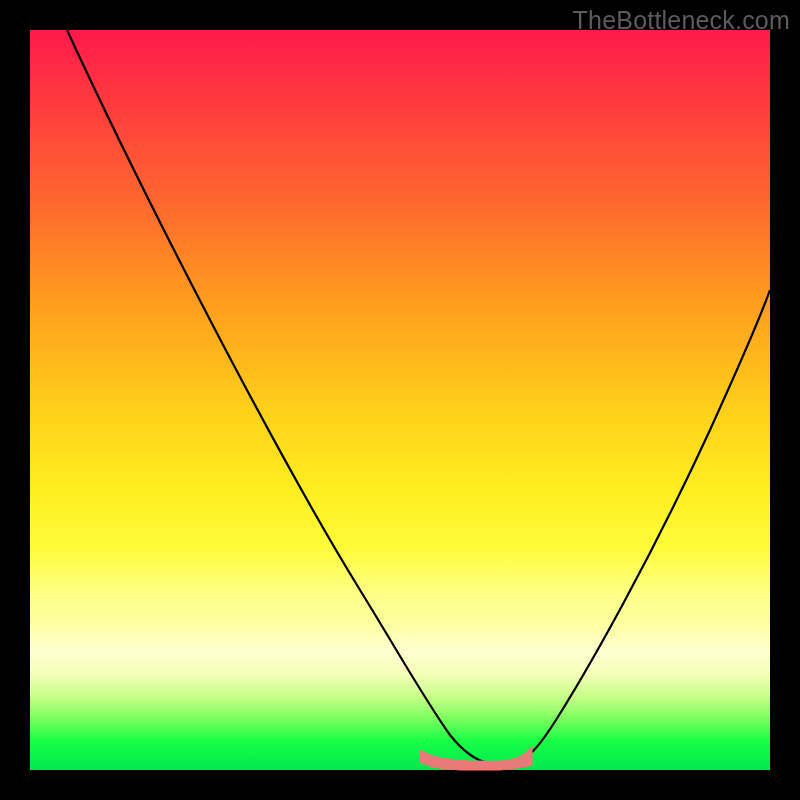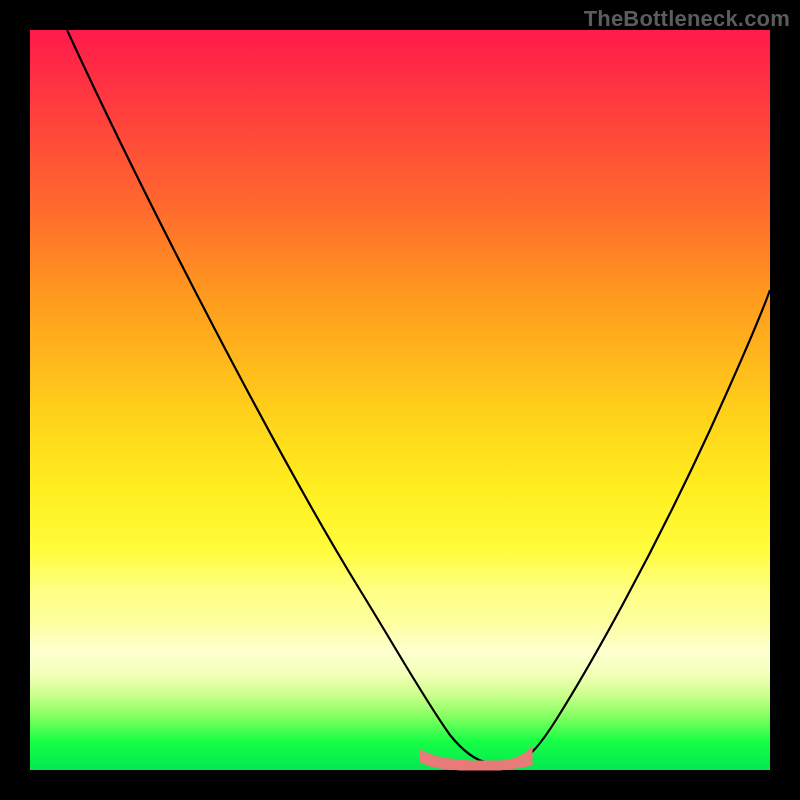--- a/index.html
+++ b/index.html
@@ -16,21 +16,21 @@
       #ffff86 76%,
       #fdff9e 80%,
       #ffffd0 84%,
       #f4ffb8 87%,
       #c9ff8a 90%,
       #7dff5e 93%,
       #1aff46 96%,
       #00e850 100%);
   }
   svg.curves{position:absolute;left:30px;top:30px;width:740px;height:740px;overflow:visible}
-  .watermark{position:absolute;top:6px;right:10px;color:#5c5c5c;font-size:22px;font-weight:700;letter-spacing:0.2px}
+  .watermark{position:absolute;top:6px;right:10px;color:#5c5c5c;font-size:25px;font-weight:400;letter-spacing:0.2px}
 </style>
 </head>
 <body>
 
 <div class="frame">
   <div class="plot-area"></div>
 
   <svg class="curves" viewBox="0 0 740 740">
 
     <path d="M 37 0

